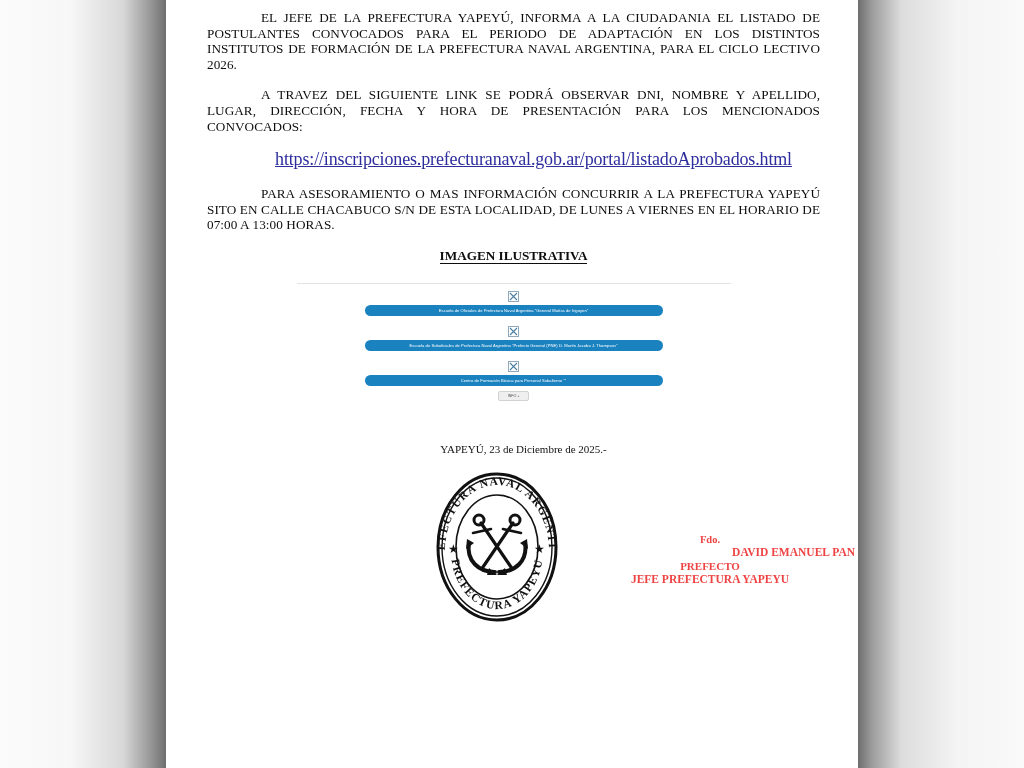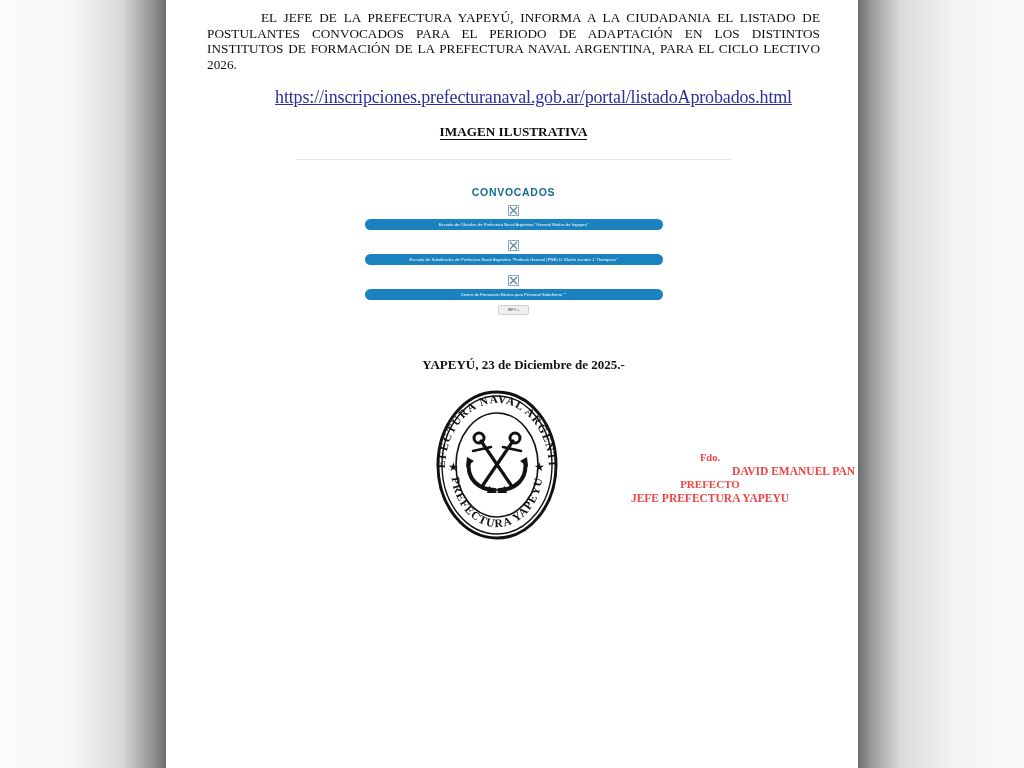--- a/index.html
+++ b/index.html
@@ -148,25 +148,24 @@
     line-height: 8px;
     text-align: center;
     font-family: "Liberation Sans", sans-serif;
     font-size: 3.6px;
     color: #4a4a4a;
   }
 
   
   .date-line {
     text-align: center;
-    font-size: 13px;
+    font-size: 11px;
     color: #111;
     margin-top: 42px;
     padding-left: 20px;
-    font-weight: bold;
   }
 
   
   .sign-area {
     position: relative;
     margin-top: 16px;
     height: 170px;
   }
   .seal {
     position: absolute;
@@ -197,34 +196,35 @@
 <div class="viewport">
 
   <div class="backdrop-left"></div>
   <div class="backdrop-right"></div>
 
   <div class="page">
     <div class="doc-body">
 
       <p class="para">EL JEFE DE LA PREFECTURA YAPEYÚ, INFORMA A LA CIUDADANIA EL LISTADO DE POSTULANTES CONVOCADOS PARA EL PERIODO DE ADAPTACIÓN EN LOS DISTINTOS INSTITUTOS DE FORMACIÓN DE LA PREFECTURA NAVAL ARGENTINA, PARA EL CICLO LECTIVO 2026.</p>
 
+      <p class="para">A TRAVEZ DEL SIGUIENTE LINK SE PODRÁ OBSERVAR DNI, NOMBRE Y APELLIDO, LUGAR, DIRECCIÓN, FECHA Y HORA DE PRESENTACIÓN PARA LOS MENCIONADOS CONVOCADOS:</p>
 
       <div class="link-row">
         <a class="doc-link" href="#">https://inscripciones.prefecturanaval.gob.ar/portal/listadoAprobados.html</a>
       </div>
 
+      <p class="para">PARA ASESORAMIENTO O MAS INFORMACIÓN CONCURRIR A LA PREFECTURA YAPEYÚ SITO EN CALLE CHACABUCO S/N DE ESTA LOCALIDAD, DE LUNES A VIERNES EN EL HORARIO DE 07:00 A 13:00 HORAS.</p>
 
       <div class="illus-head">
         <span>IMAGEN ILUSTRATIVA</span>
       </div>
 
       <div class="embed">
         <div class="embed-divider"></div>
 
-        <div class="embed-title">CONVOCADOS</div>
 
         <div class="pill-group">
 
           <div class="pill-block">
             <div class="broken-img">
               <svg width="11" height="11" viewBox="0 0 11 11">
                 <rect x="0.5" y="0.5" width="10" height="10" fill="#ffffff" stroke="#8fa8bb" stroke-width="1"></rect>
                 <path d="M2 2 L9 9 M9 2 L2 9" stroke="#4a7fa5" stroke-width="1.1" fill="none"></path>
               </svg>
             </div>

